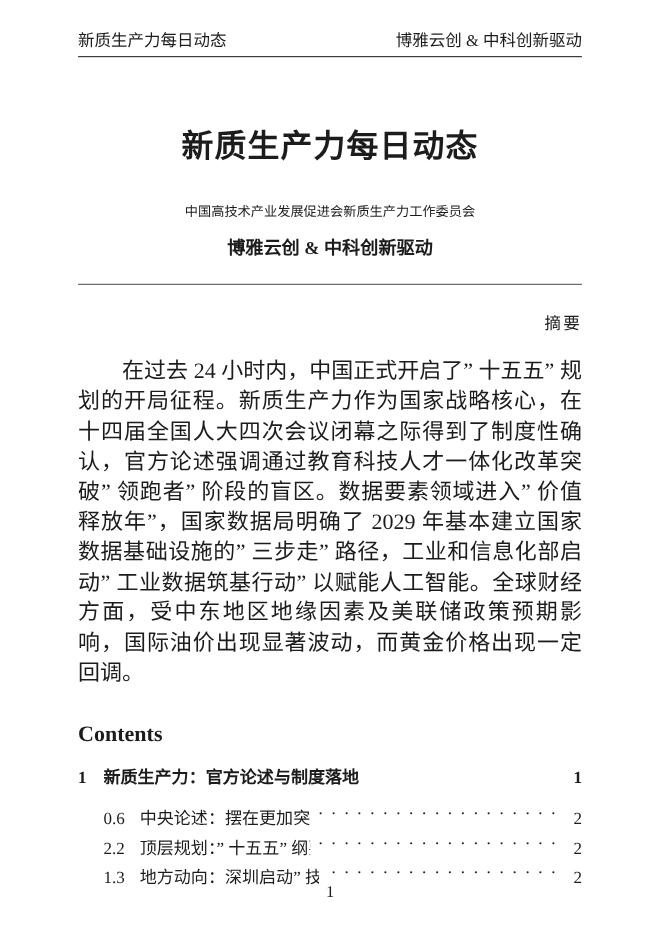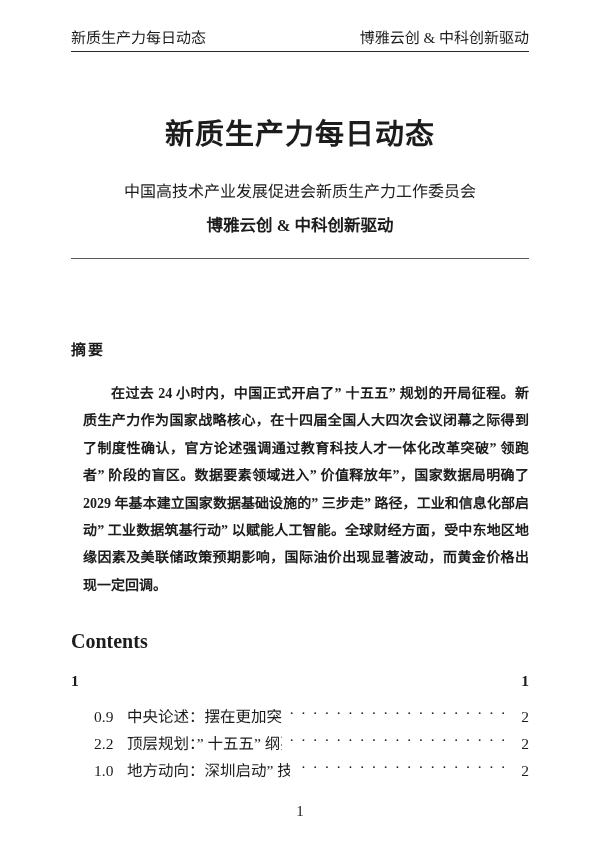--- a/index.html
+++ b/index.html
@@ -35,21 +35,21 @@
     margin: 64px 0 0 0;
     text-align: center;
     font-size: 29px;
     line-height: 36px;
     font-weight: bold;
     letter-spacing: 1px;
   }
   .doc-subtitle {
     margin-top: 30px;
     text-align: center;
-    font-size: 16px;
+    font-size: 12px;
     line-height: 20px;
   }
   .doc-authors {
     margin-top: 13px;
     text-align: center;
     font-size: 16.5px;
     line-height: 21px;
     font-weight: bold;
   }
   .doc-date {
@@ -60,35 +60,34 @@
   }
 
   .title-rule {
     margin: 22px 0 0 0;
     border: none;
     border-top: 1.5px solid #5a5a5a;
   }
 
   
   .abstract-heading {
-    margin-top: 82px;
-    text-align: left;
+    margin-top: 27px;
+    text-align: right;
     font-size: 15px;
     line-height: 19px;
-    font-weight: bold;
+    font-weight: normal;
     letter-spacing: 2px;
   }
   .abstract-body {
-    margin: 20px 0 0 12px;
-    font-size: 14px;
+    margin: 20px 0 0 0;
+    font-size: 20px;
     line-height: 27.4px;
     text-align: justify;
     text-indent: 2em;
     text-justify: inter-character;
-    font-weight: bold;
   }
 
   
   .contents-heading {
     margin: 30px 0 12px 0;
     font-size: 20px;
     line-height: 25px;
     font-weight: bold;
   }
   .toc {
@@ -169,44 +168,45 @@
 
   <div class="abstract-heading">摘要</div>
   <p class="abstract-body">在过去 24 小时内，中国正式开启了” 十五五” 规划的开局征程。新质生产力作为国家战略核心，在十四届全国人大四次会议闭幕之际得到了制度性确认，官方论述强调通过教育科技人才一体化改革突破” 领跑者” 阶段的盲区。数据要素领域进入” 价值释放年”，国家数据局明确了 2029 年基本建立国家数据基础设施的” 三步走” 路径，工业和信息化部启动” 工业数据筑基行动” 以赋能人工智能。全球财经方面，受中东地区地缘因素及美联储政策预期影响，国际油价出现显著波动，而黄金价格出现一定回调。</p>
 
   <h2 class="contents-heading">Contents</h2>
 
   <div class="toc">
 
     <div class="toc-row level1">
       <span class="toc-num">1</span>
+      <span class="toc-title">新质生产力：官方论述与制度落地</span>
       <span class="toc-spacer"></span>
       <span class="toc-page">1</span>
     </div>
 
     <div class="toc-row level2">
-      <span class="toc-num">0.9</span>
+      <span class="toc-num">0.6</span>
       <span class="toc-title">中央论述：摆在更加突出的战略位置</span>
       <span class="toc-leader">
           <span class="dots">. . . . . . . . . . . . . . . . . . . . . . . . . . . . . .</span>
         </span>
       <span class="toc-page">2</span>
     </div>
 
     <div class="toc-row level2">
       <span class="toc-num">2.2</span>
       <span class="toc-title">顶层规划：” 十五五” 纲要获表决通过</span>
       <span class="toc-leader">
           <span class="dots">. . . . . . . . . . . . . . . . . . . . . . . . . . . . . .</span>
         </span>
       <span class="toc-page">2</span>
     </div>
 
     <div class="toc-row level2">
-      <span class="toc-num">1.0</span>
+      <span class="toc-num">1.3</span>
       <span class="toc-title">地方动向：深圳启动” 技术经理人” 评定</span>
       <span class="toc-leader">
           <span class="dots">. . . . . . . . . . . . . . . . . . . . . . . . . . . . . .</span>
         </span>
       <span class="toc-page">2</span>
     </div>
 
   </div>
 
   <div class="page-number">1</div>

